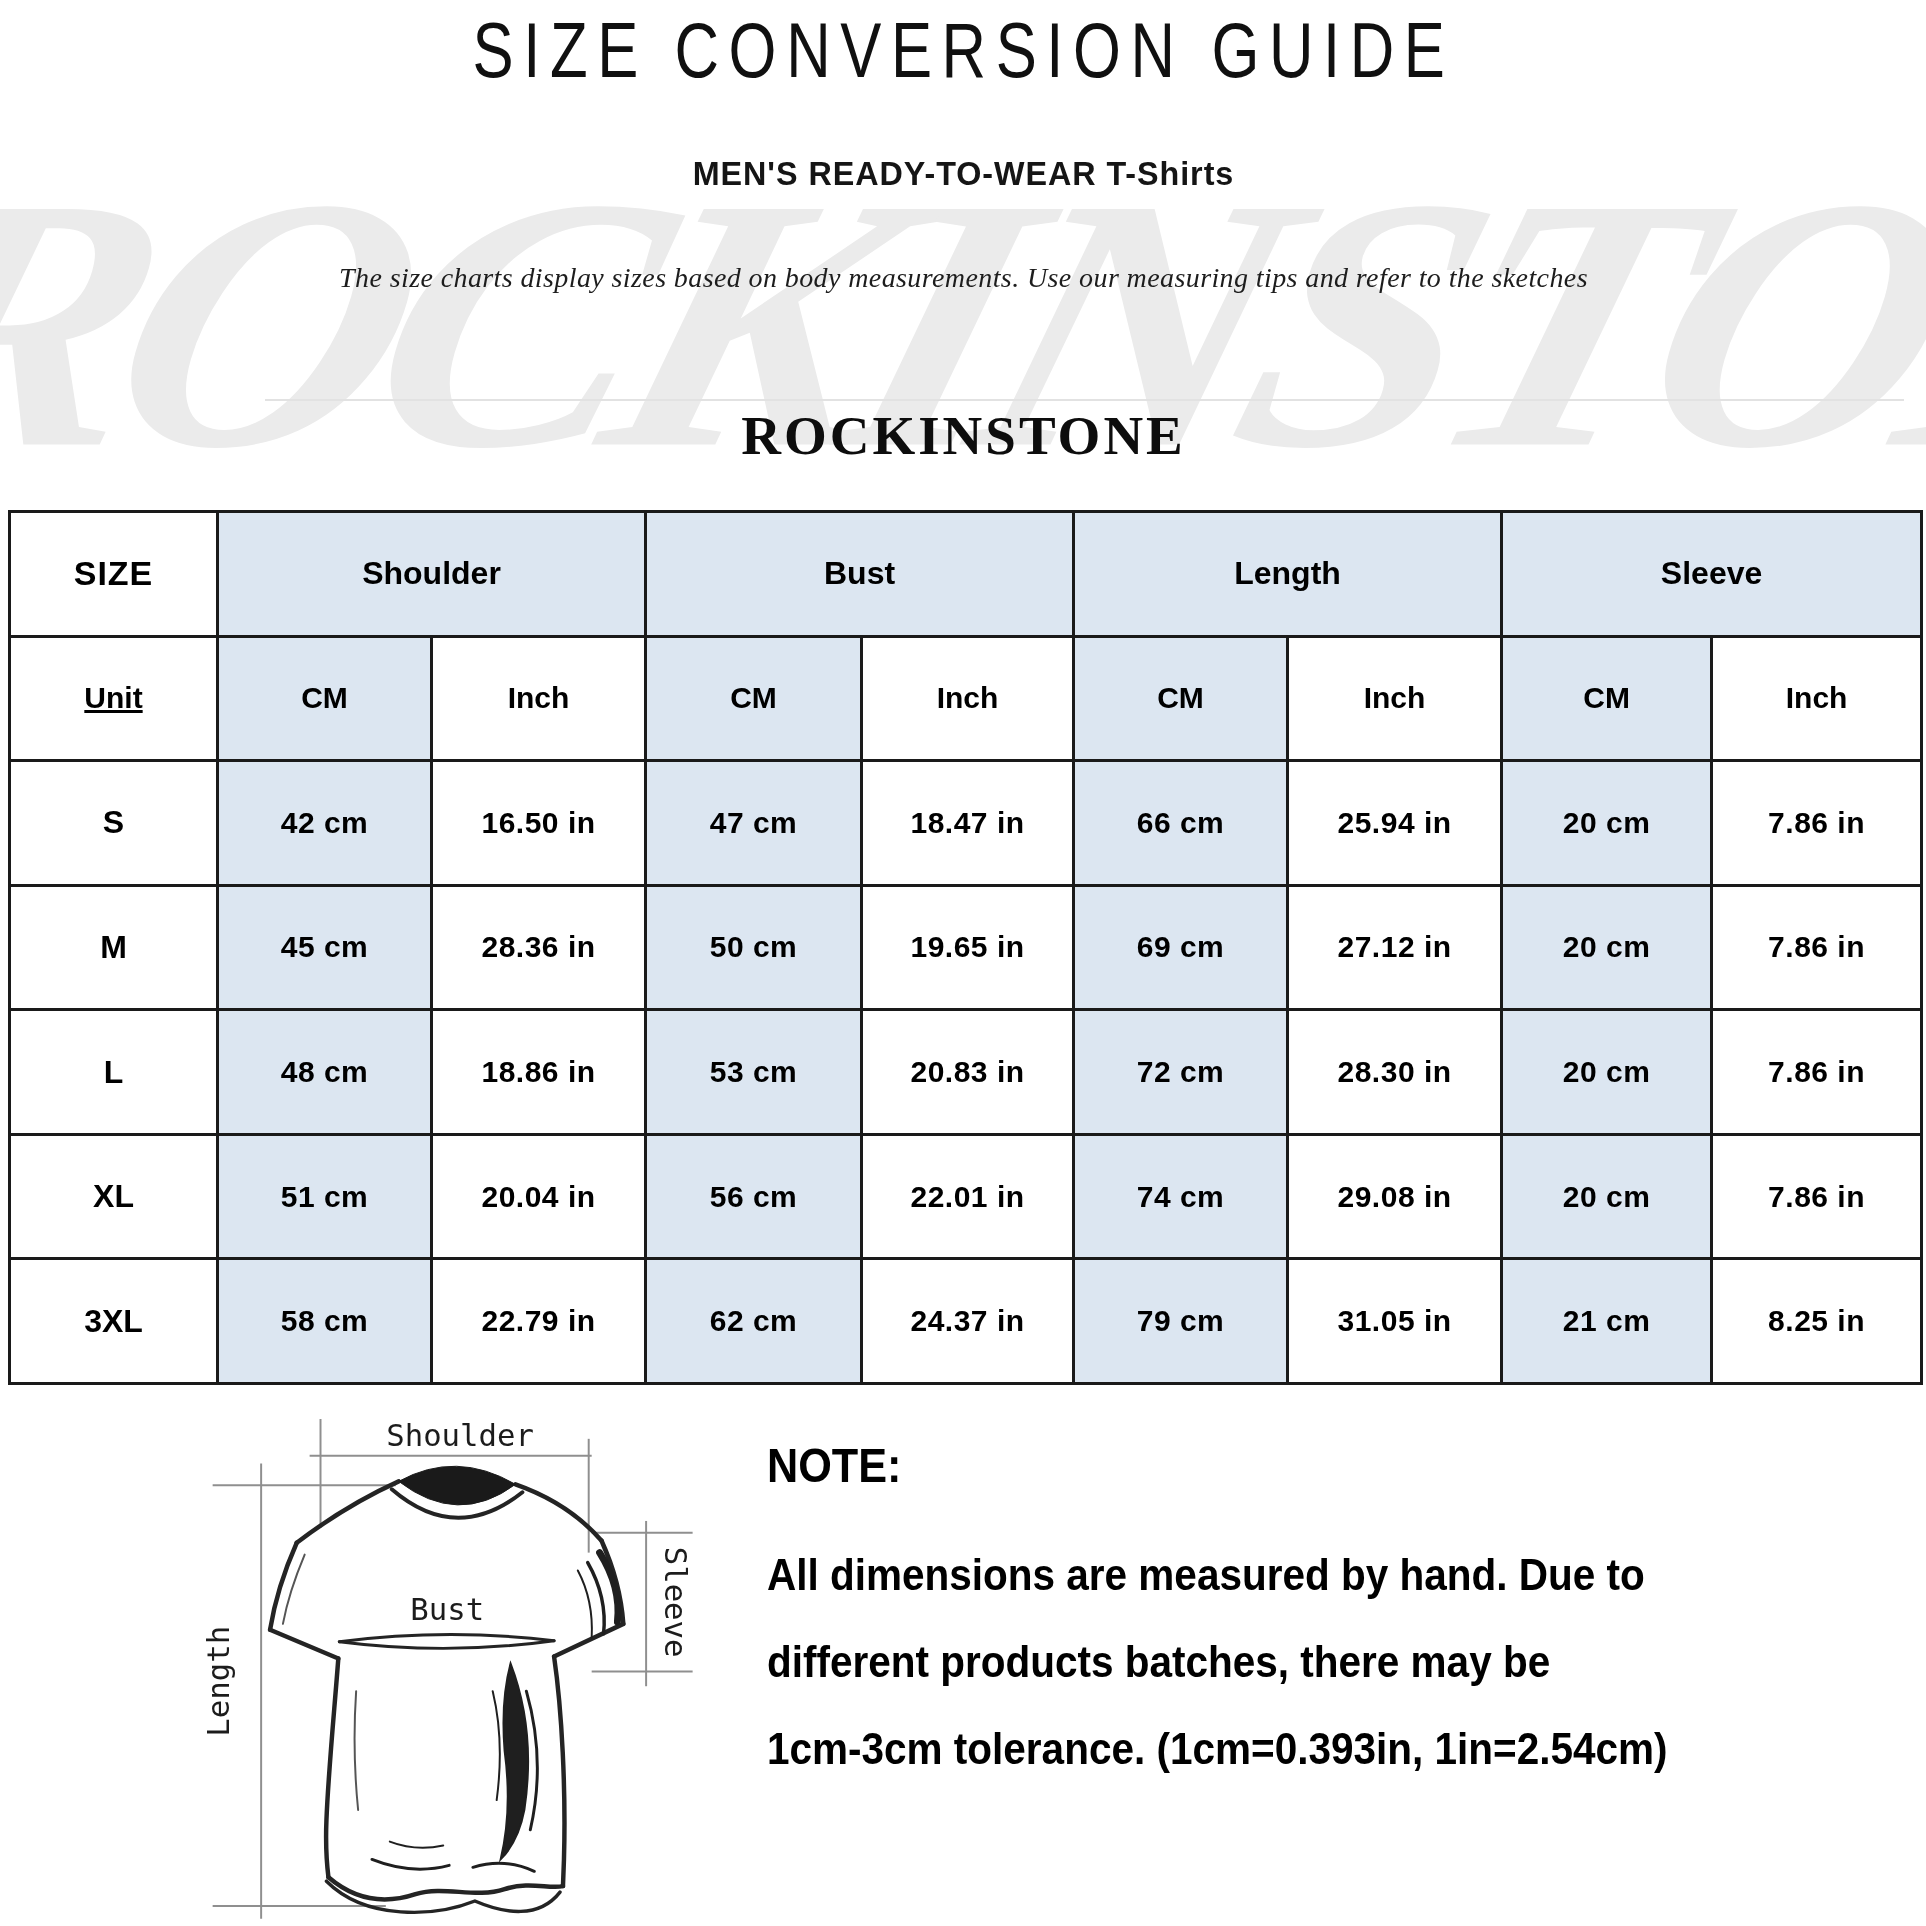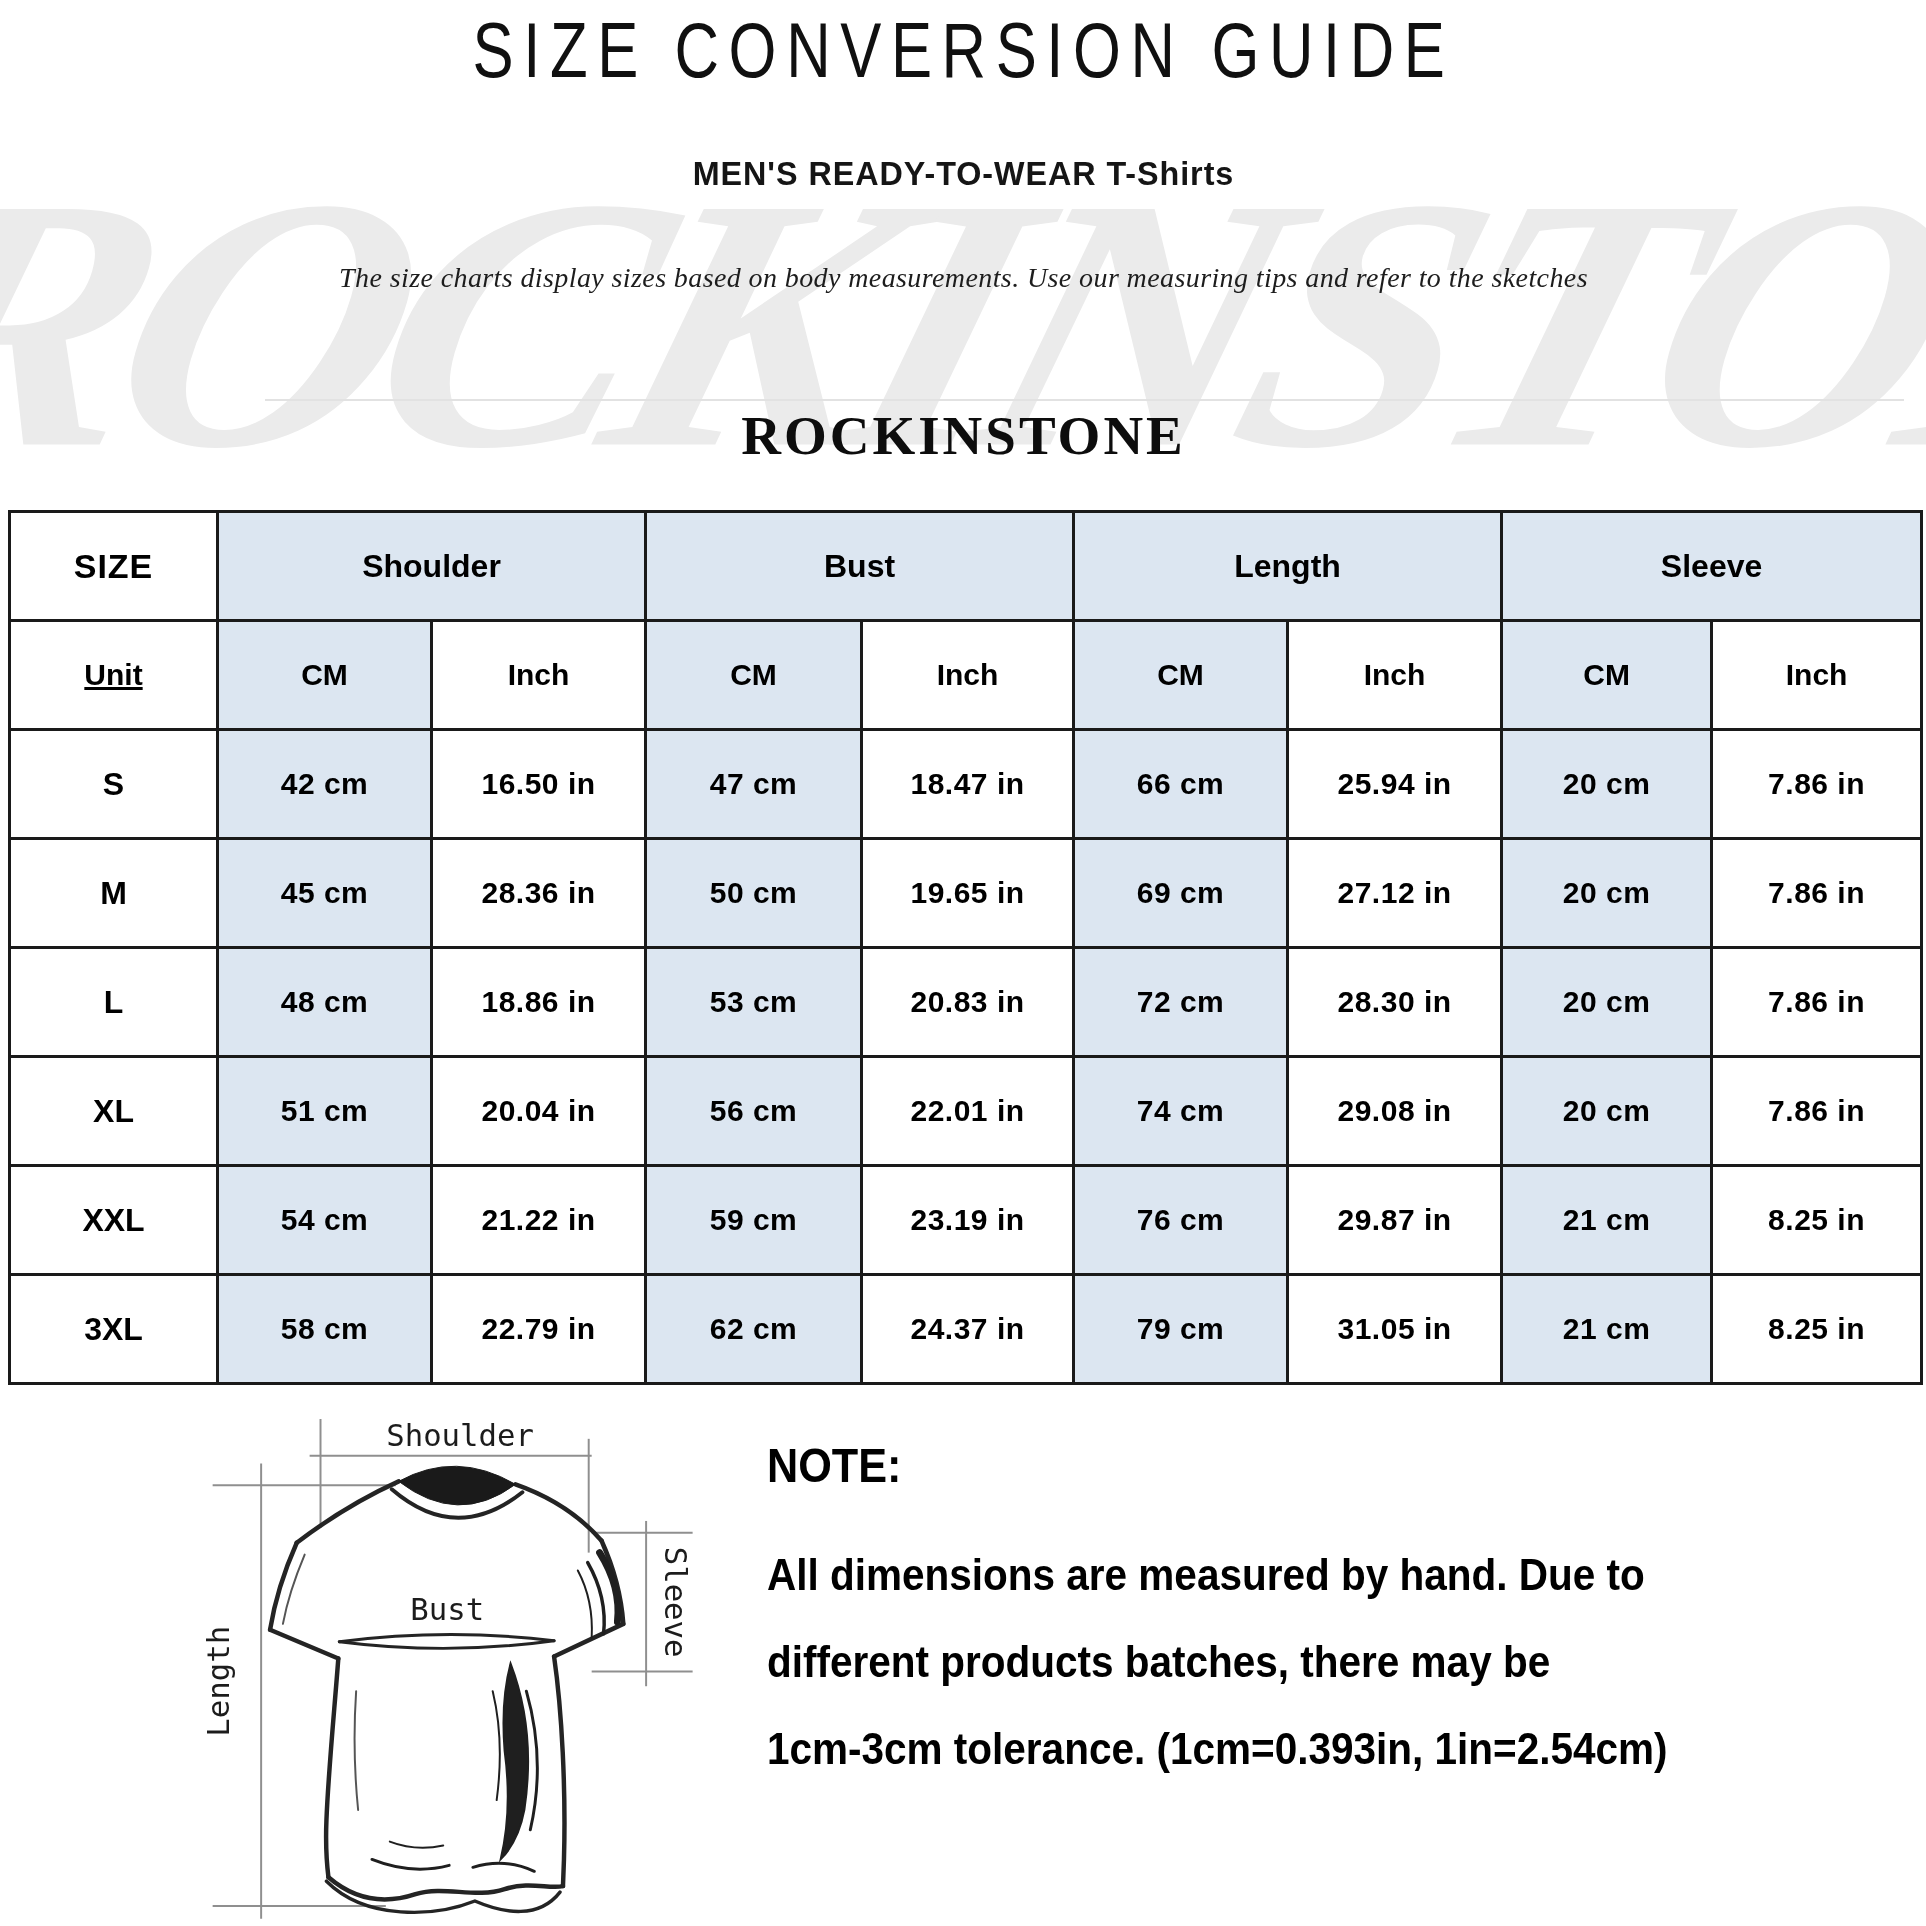--- a/index.html
+++ b/index.html
@@ -158,31 +158,20 @@
       <td class="blue val-cell">51 cm</td>
       <td class="val-cell">20.04 in</td>
       <td class="blue val-cell">56 cm</td>
       <td class="val-cell">22.01 in</td>
       <td class="blue val-cell">74 cm</td>
       <td class="val-cell">29.08 in</td>
       <td class="blue val-cell">20 cm</td>
       <td class="val-cell">7.86 in</td>
     </tr>
     <tr>
-      <td class="size-cell">XXL</td>
-      <td class="blue val-cell">54 cm</td>
-      <td class="val-cell">21.22 in</td>
-      <td class="blue val-cell">59 cm</td>
-      <td class="val-cell">23.19 in</td>
-      <td class="blue val-cell">76 cm</td>
-      <td class="val-cell">29.87 in</td>
-      <td class="blue val-cell">21 cm</td>
-      <td class="val-cell">8.25 in</td>
-    </tr>
-    <tr>
       <td class="size-cell">3XL</td>
       <td class="blue val-cell">58 cm</td>
       <td class="val-cell">22.79 in</td>
       <td class="blue val-cell">62 cm</td>
       <td class="val-cell">24.37 in</td>
       <td class="blue val-cell">79 cm</td>
       <td class="val-cell">31.05 in</td>
       <td class="blue val-cell">21 cm</td>
       <td class="val-cell">8.25 in</td>
     </tr>

